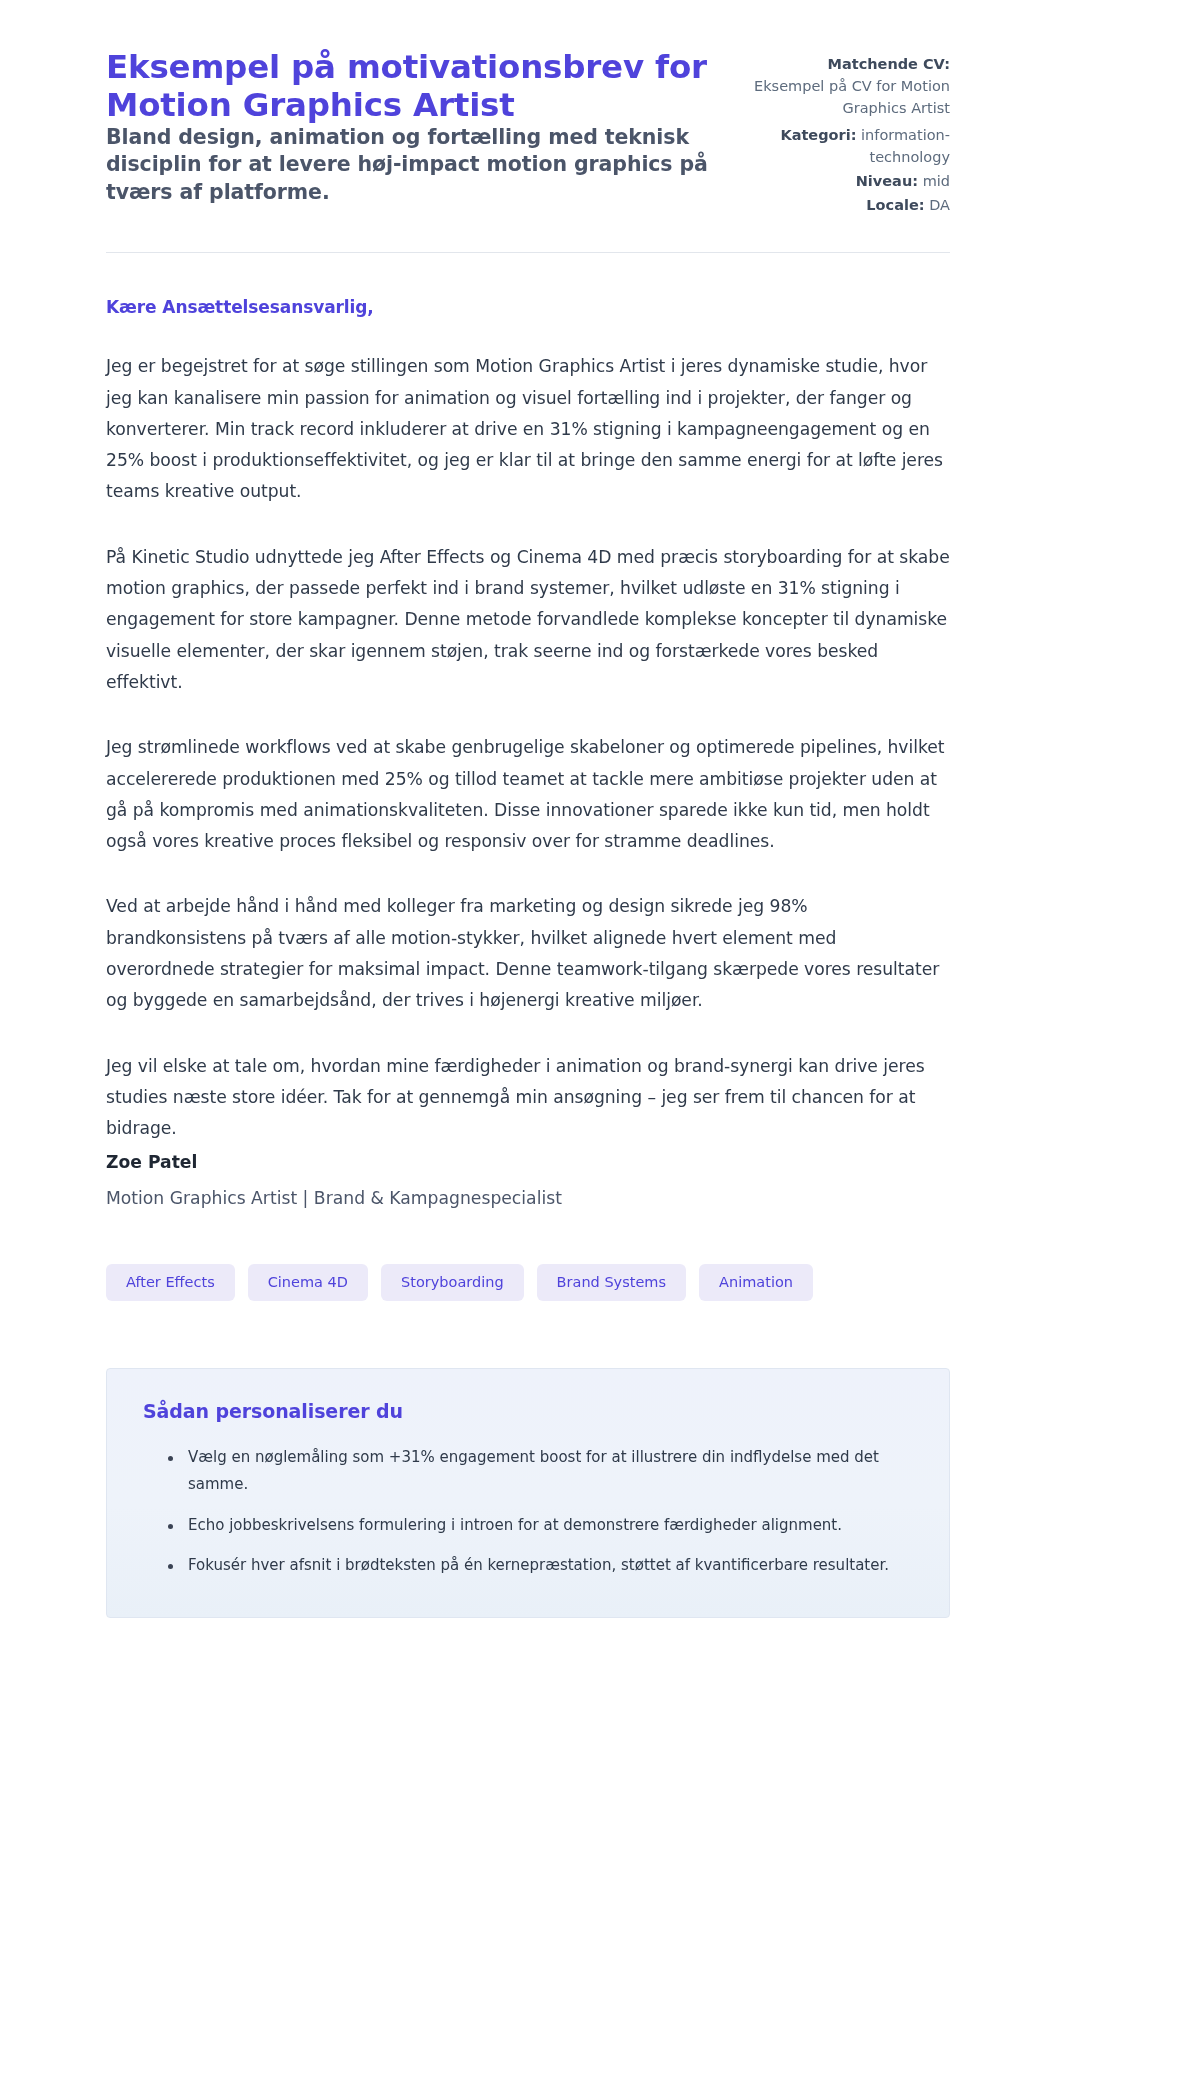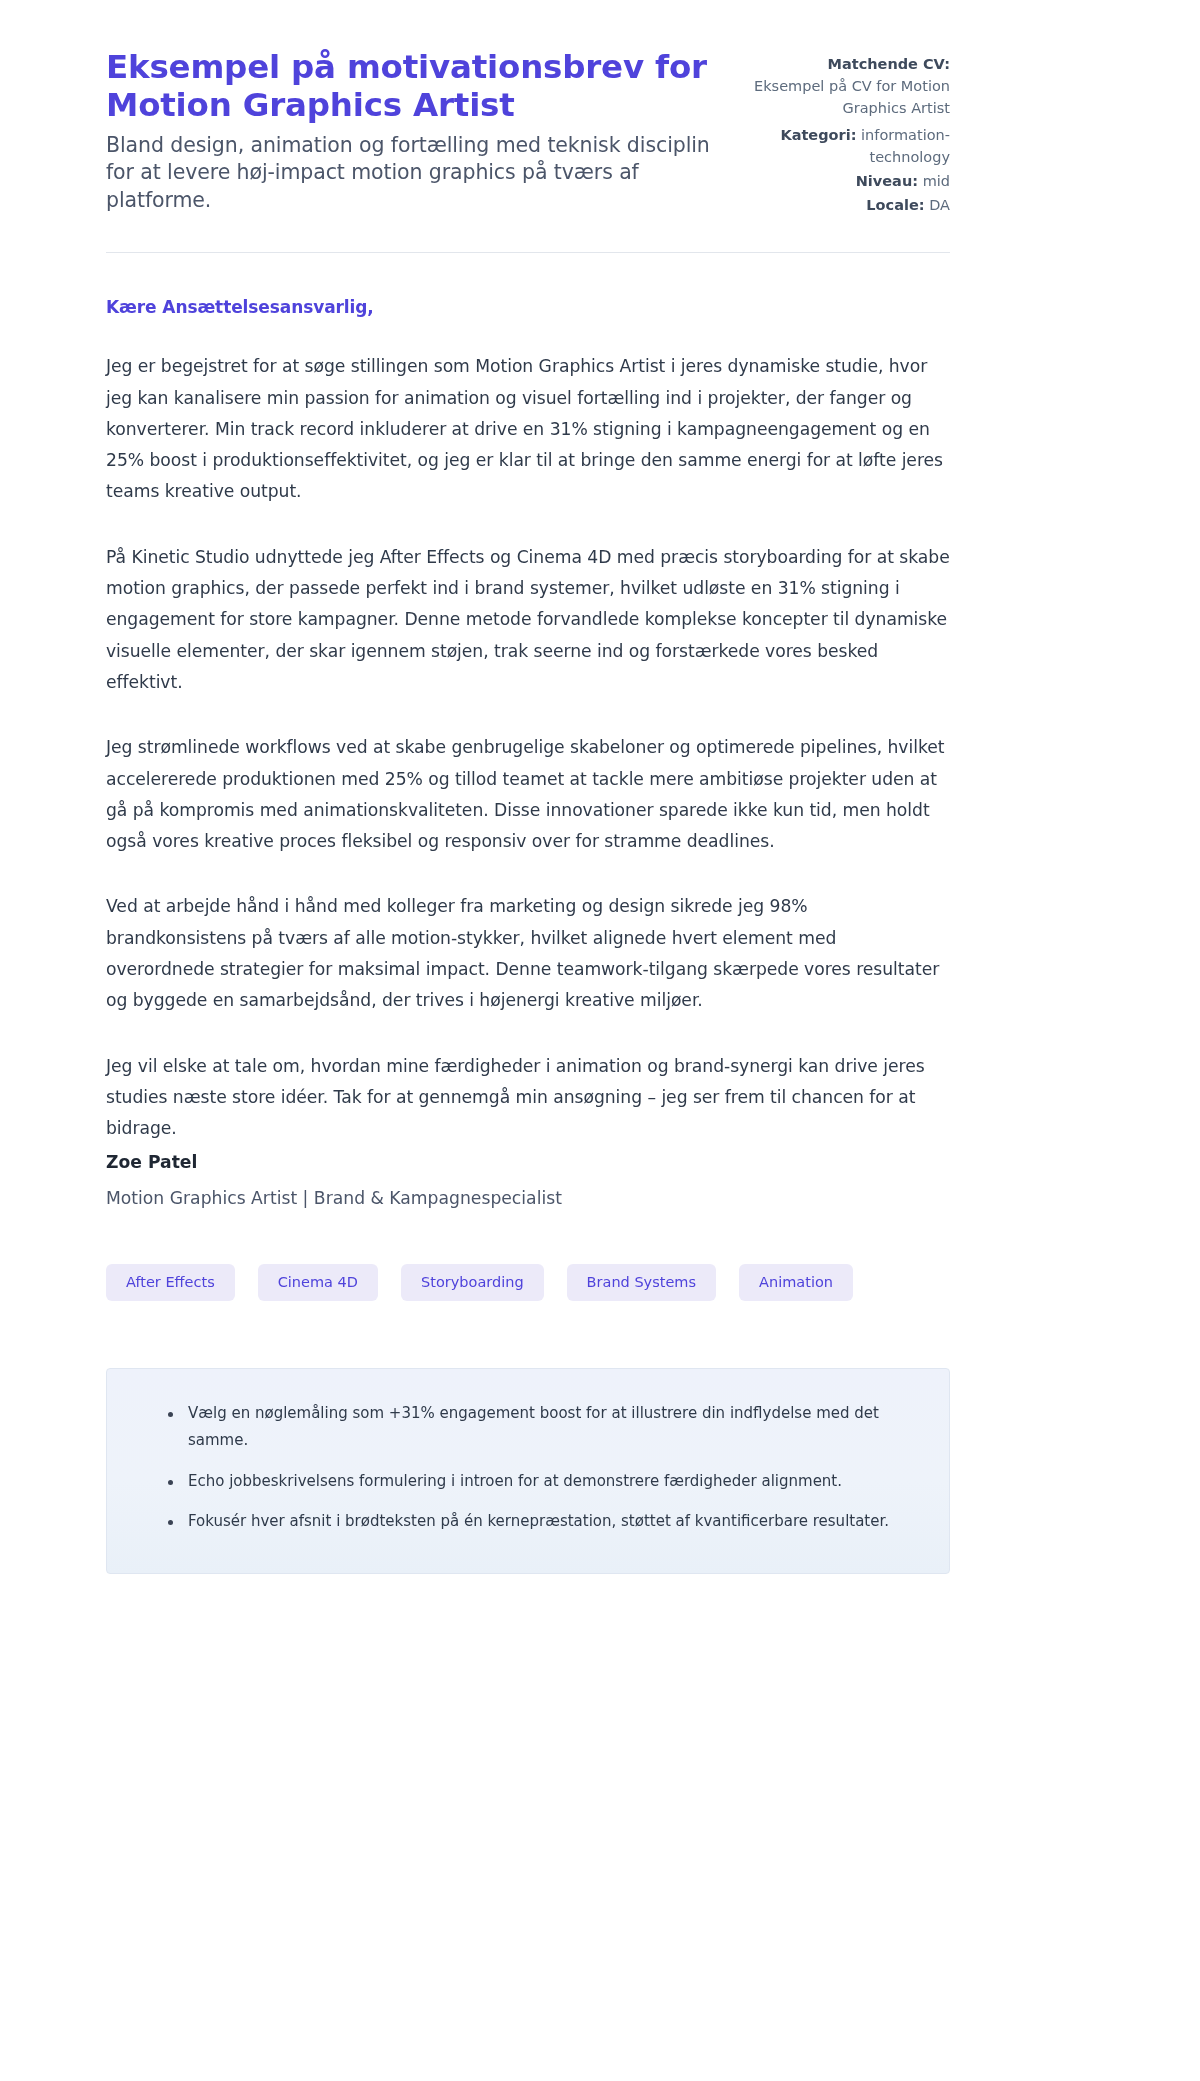--- a/index.html
+++ b/index.html
@@ -35,24 +35,24 @@
 
   .doc-title {
     margin: 0;
     font-size: 32.5px;
     line-height: 1.17;
     font-weight: 700;
     letter-spacing: -0.2px;
     color: #4f43db;
   }
   .doc-subtitle {
-    margin: 8px 0 0 0;
+    margin: 0 0 0 0;
     font-size: 20.5px;
     line-height: 1.33;
-    font-weight: 400;
+    font-weight: 700;
     letter-spacing: -0.1px;
     color: #4b5569;
   }
 
   .header-meta {
     flex: 0 0 auto;
     width: 200px;
     text-align: right;
     font-size: 14.5px;
     line-height: 1.5;
@@ -102,21 +102,21 @@
     font-size: 17.2px;
     color: #4b5569;
     font-weight: 400;
   }
 
   
   .chips {
     margin-top: 56px;
     display: flex;
     flex-wrap: wrap;
-    gap: 23px;
+    gap: 13px;
     align-items: flex-end;
   }
   .chip {
     background: #eceaf9;
     color: #4f43db;
     border-radius: 6px;
     padding: 11px 20px;
     font-size: 14.5px;
     line-height: 1;
     font-weight: 400;
@@ -213,20 +213,21 @@
 
     <div class="chips">
       <span class="chip">After Effects</span>
       <span class="chip">Cinema 4D</span>
       <span class="chip">Storyboarding</span>
       <span class="chip">Brand Systems</span>
       <span class="chip">Animation</span>
     </div>
 
     <section class="tips">
+      <h2 class="tips-title">Sådan personaliserer du</h2>
       <ul class="tips-list">
         <li>Vælg en nøglemåling som +31% engagement boost for at illustrere din indflydelse med det samme.</li>
         <li>Echo jobbeskrivelsens formulering i introen for at demonstrere færdigheder alignment.</li>
         <li>Fokusér hver afsnit i brødteksten på én kernepræstation, støttet af kvantificerbare resultater.</li>
       </ul>
     </section>
 
   </main>
 </div>
 

